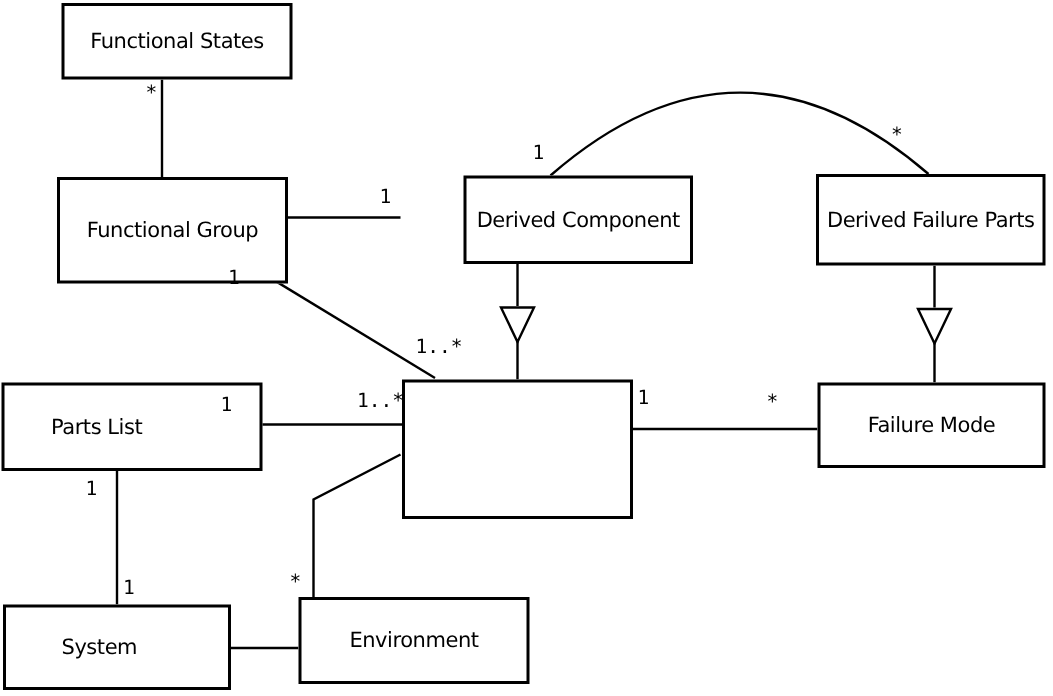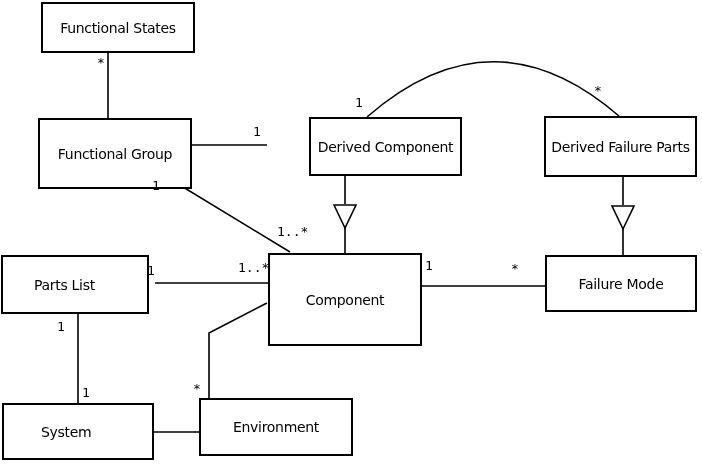--- a/index.html
+++ b/index.html
@@ -30,21 +30,21 @@
     z-index: 2;
     font-size: 14px;
     letter-spacing: -0.3px;
     color: #000000;
     white-space: nowrap;
   }
   #box-operational-states  { left: 41px;  top: 2px;   width: 154px; height: 51px; }
   #box-functional-group    { left: 38px;  top: 118px; width: 154px; height: 71px; }
   #box-derived-component   { left: 267px; top: 117px; width: 153px; height: 59px; margin-left: 42px; }
   #box-derived-failure-mode{ left: 544px; top: 116px; width: 153px; height: 61px; }
-  #box-parts-list          { left: 1px;   top: 255px; width: 148px; height: 59px;
+  #box-parts-list          { left: 1px;   top: 255px; width: 174px; height: 59px;
                              justify-content: flex-start; padding-left: 31px; }
   #box-failure-mode        { left: 545px; top: 255px; width: 152px; height: 57px; }
   #box-system              { left: 2px;   top: 403px; width: 152px; height: 57px;
                              justify-content: flex-start; padding-left: 37px; }
   #box-environment         { left: 199px; top: 398px; width: 154px; height: 58px; }
   #box-component {
     left: 268px; top: 253px; width: 154px; height: 93px;
     display: flex; flex-direction: column;
     align-items: stretch; justify-content: flex-start;
     padding: 0;
@@ -105,21 +105,20 @@
 
   <div class="uml-class" id="box-derived-failure-mode">
     <span>Derived Failure Parts</span>
   </div>
 
   <div class="uml-class" id="box-parts-list">
     <span>Parts List</span>
   </div>
 
   <div class="uml-class" id="box-component">
-    <div class="uml-name-row">Component</div>
   </div>
 
   <div class="uml-class" id="box-system">
     <span>System</span>
   </div>
 
   <div class="uml-class" id="box-failure-mode">
     <span>Failure Mode</span>
   </div>
 

